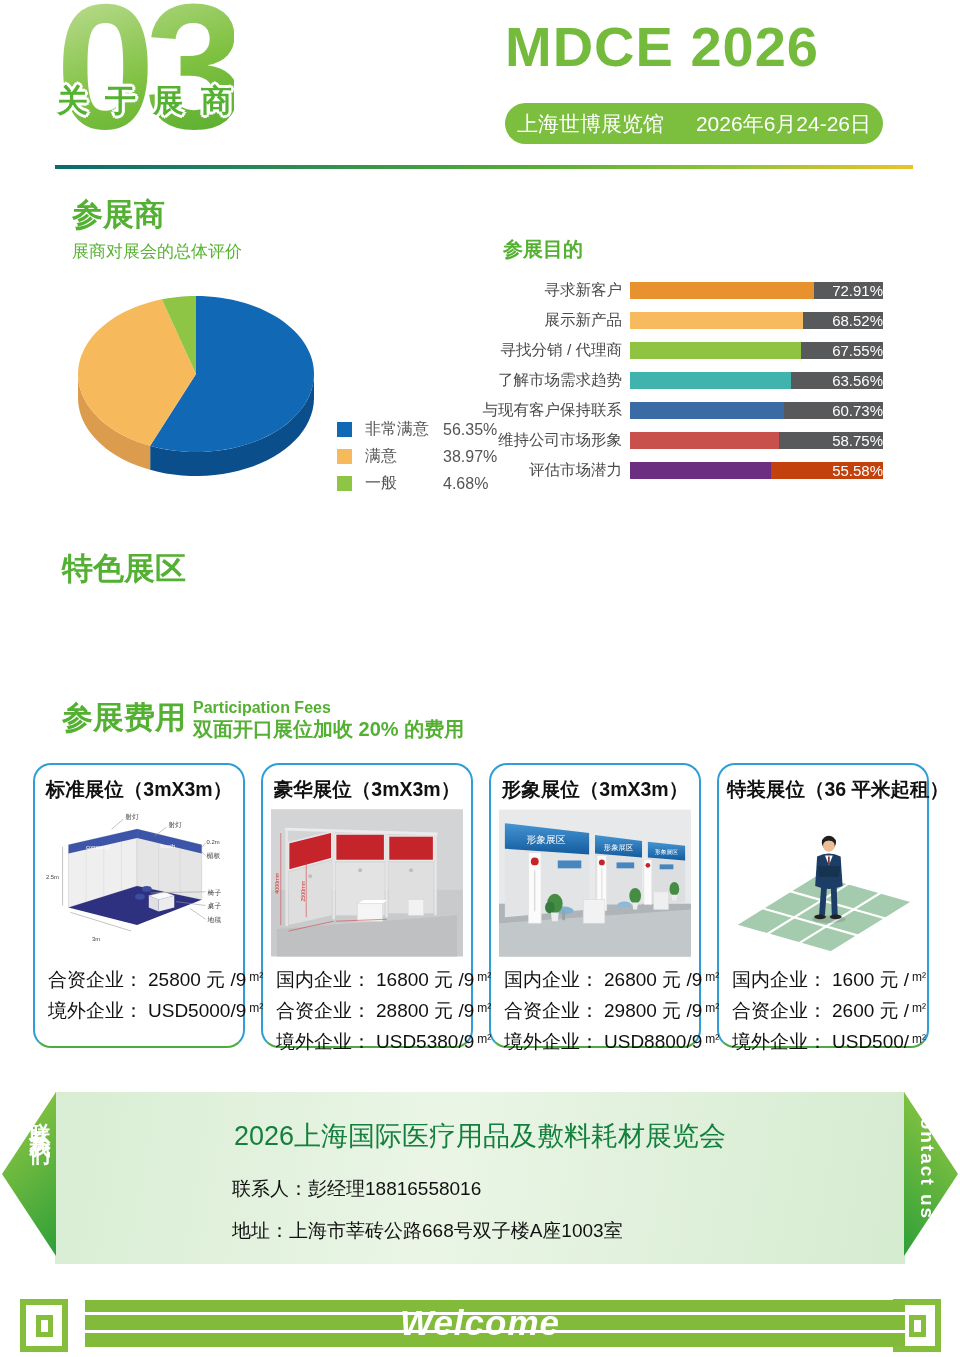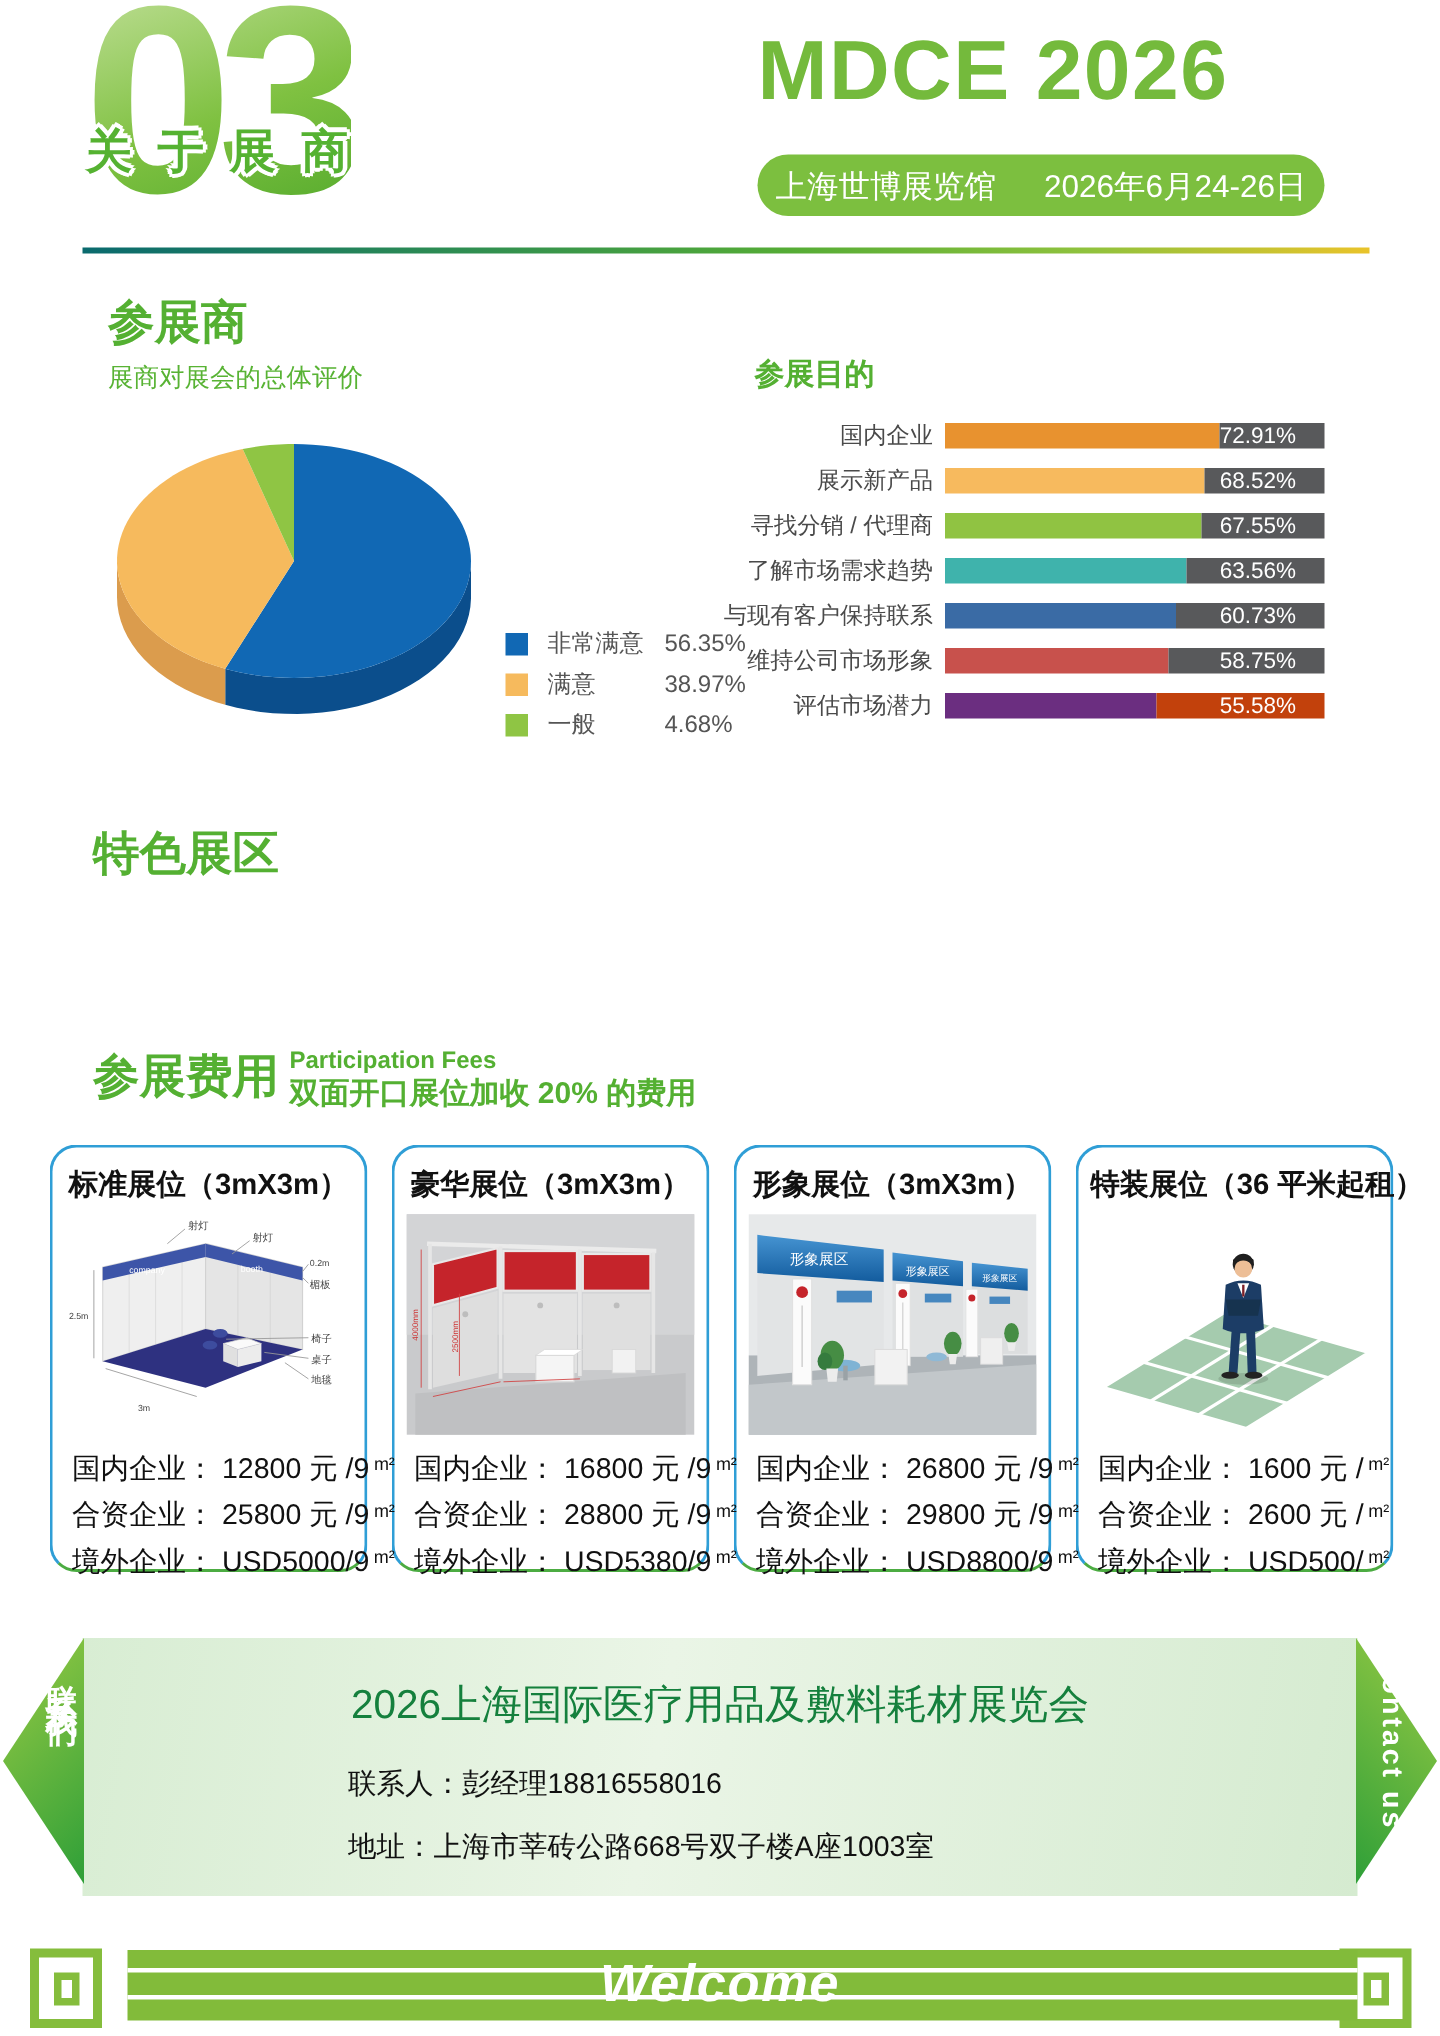--- a/index.html
+++ b/index.html
@@ -44,21 +44,21 @@
   .legend-row .ll { width:78px; font-size:16px; color:#555; }
   .legend-row .lv { font-size:16px; color:#555; }
 
   .bar-title { position:absolute; left:503px; top:236px; font-size:20px; font-weight:bold; color:#54b032; }
   .bar-rows { position:absolute; left:480px; top:282px; width:403px; }
   .bar-row { display:flex; align-items:center; height:17px; margin-bottom:13px; }
   .bar-label { width:150px; padding-right:8px; text-align:right; font-size:15.5px; color:#4a4a4a; white-space:nowrap; }
   .bar-track { width:253px; height:17px; display:flex; }
   .bar-fill { height:17px; }
   .bar-rest { flex:1; height:17px; background:#58595b; display:flex; align-items:center; justify-content:flex-end; }
-  .bar-pct { color:#fff; font-size:15px; padding-right:19px; white-space:nowrap; }
+  .bar-pct { color:#fff; font-size:15px; padding-right:0; white-space:nowrap; }
 
   
   .h-zones { position:absolute; left:62px; top:548px; font-size:31px; font-weight:bold; color:#54b032; }
   .zone-pills { position:absolute; left:65px; top:603px; width:823px; display:grid;
     grid-template-columns:repeat(4,171px); justify-content:space-between; row-gap:11px; }
   .pill { height:28px; border-radius:14px; color:#fff; font-size:16.5px; text-align:center; line-height:28px;
     background:linear-gradient(120deg,#a3d047 0%,#6db83a 55%,#47a42e 100%); white-space:nowrap; }
 
   
   .h-fees { position:absolute; left:62px; top:697px; font-size:31px; font-weight:bold; color:#54b032; }
@@ -148,21 +148,21 @@
       <div class="legend-row">
         <span class="sw" style="background:#8fc544"></span>
         <span class="ll">一般</span>
         <span class="lv">4.68%</span>
       </div>
     </div>
 
   <div class="bar-title">参展目的</div>
   <div id="bar-rows" class="bar-rows">
       <div class="bar-row">
-        <div class="bar-label">国内企业</div>
+        <div class="bar-label">寻求新客户</div>
         <div class="bar-track" style="background:none">
           <div class="bar-fill" style="width:72.91%;background:#e8922f"></div>
           <div class="bar-rest" style="background:#58595b">
             <span class="bar-pct">72.91%</span>
           </div>
         </div>
       </div>
       <div class="bar-row">
         <div class="bar-label">展示新产品</div>
         <div class="bar-track" style="background:none">
@@ -270,21 +270,20 @@
             <text class="ann-text" x="168" y="101">桌子</text>
             <text class="ann-text" x="168" y="115">地毯</text>
             <text class="ann-text-sm" x="3" y="71">2.5m</text>
             <text class="ann-text-sm" x="50" y="134">3m</text>
             <text x="44" y="40" font-size="6" fill="#fff">company</text>
             <text x="120" y="39" font-size="6" fill="#fff">booth</text>
           </g>
         </svg>
       </div>
       <div class="card-prices">
-        <div class="price-row"><span class="pl">国内企业：</span><span class="pv">12800 元 /9</span><span class="pu">m²</span></div>
         <div class="price-row"><span class="pl">合资企业：</span><span class="pv">25800 元 /9</span><span class="pu">m²</span></div>
         <div class="price-row"><span class="pl">境外企业：</span><span class="pv">USD5000/9</span><span class="pu">m²</span></div>
       </div>
     </div>
 
     <div class="card">
       <div class="card-title">豪华展位（3mX3m）</div>
       <div class="card-illus">
         <svg viewBox="0 0 196 150">
           <rect x="0" y="0" width="196" height="150" fill="#c9cacc"></rect>

